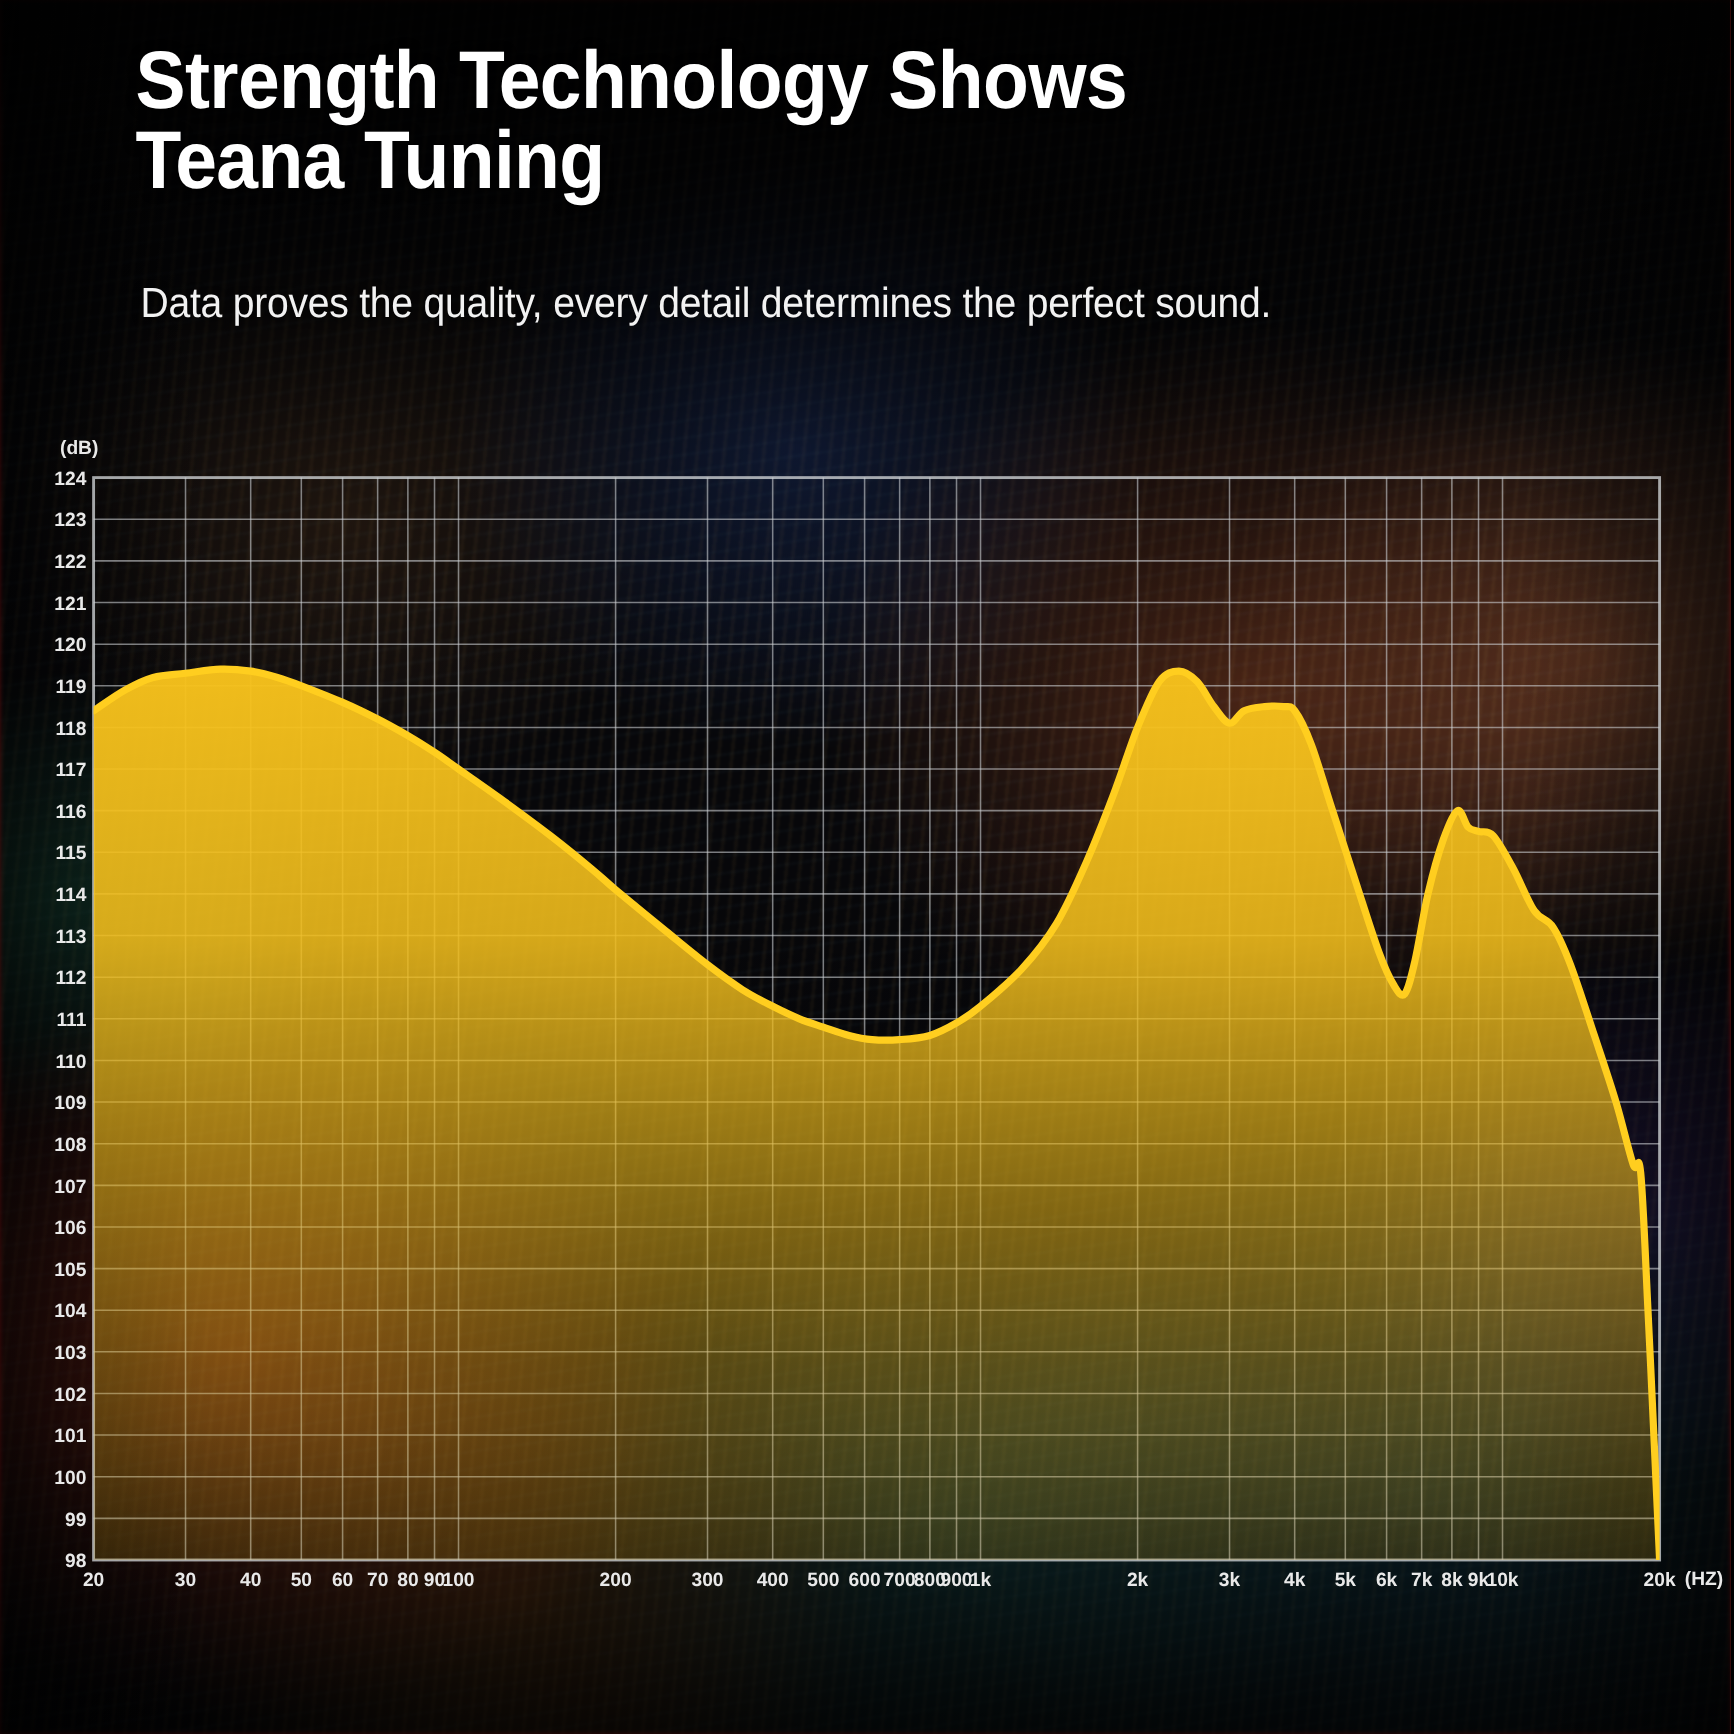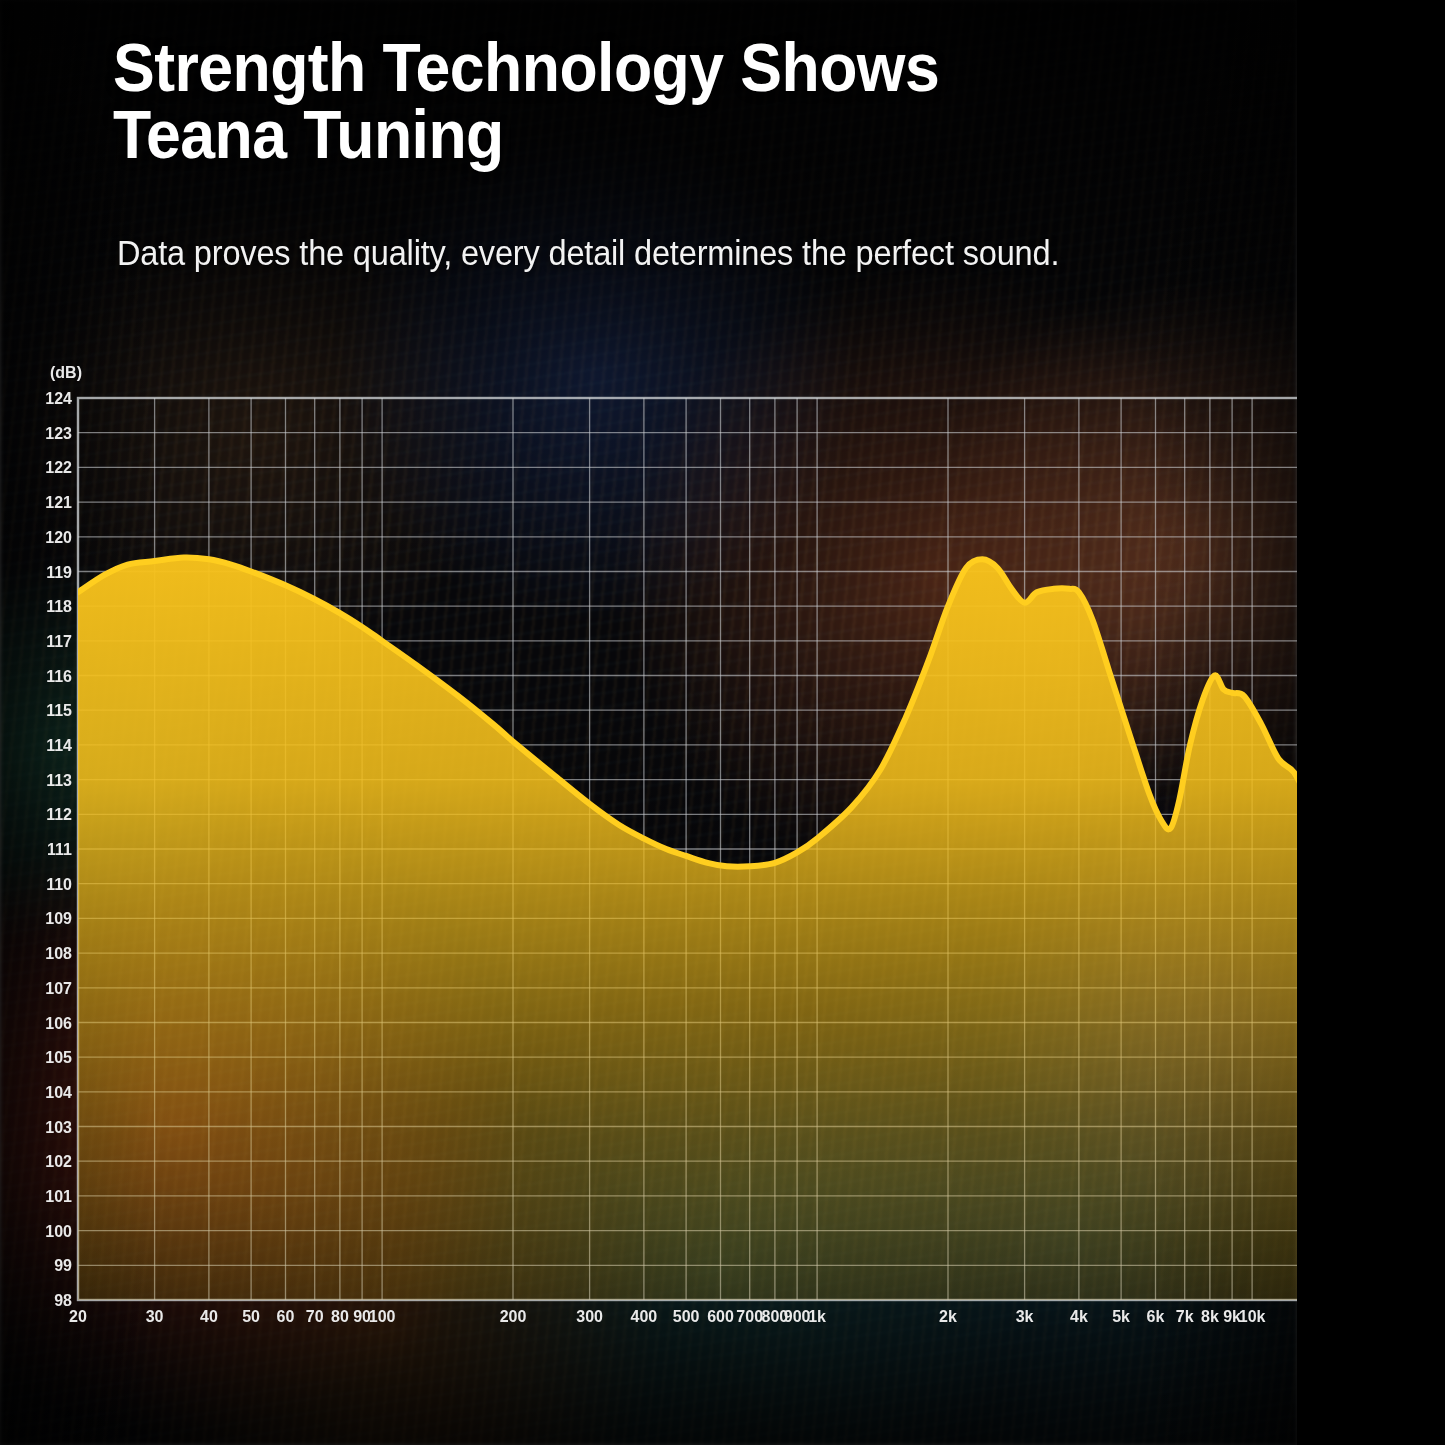--- a/index.html
+++ b/index.html
@@ -1,20 +1,20 @@
 <!DOCTYPE html>
 <html><head>
 <meta charset="utf-8">
 <style>
   html,body{margin:0;padding:0;background:#000;}
   #page{
     position:relative;
-    width:1297px;height:1445px;
+    width:1442px;height:1445px;
     overflow:hidden;
-    background:#737373;
+    background:#b91c1c;
     font-family:"Liberation Sans", sans-serif;
   }
   
   #bg{position:absolute;inset:0;}
   #bg .layer{position:absolute;inset:0;}
   .l1{
     background:
       radial-gradient(ellipse 38% 30% at 14% 78%, rgba(160,40,20,.55), transparent 70%),
       radial-gradient(ellipse 30% 24% at 30% 92%, rgba(120,70,20,.45), transparent 70%),
       radial-gradient(ellipse 34% 26% at 55% 88%, rgba(30,110,110,.40), transparent 72%),

